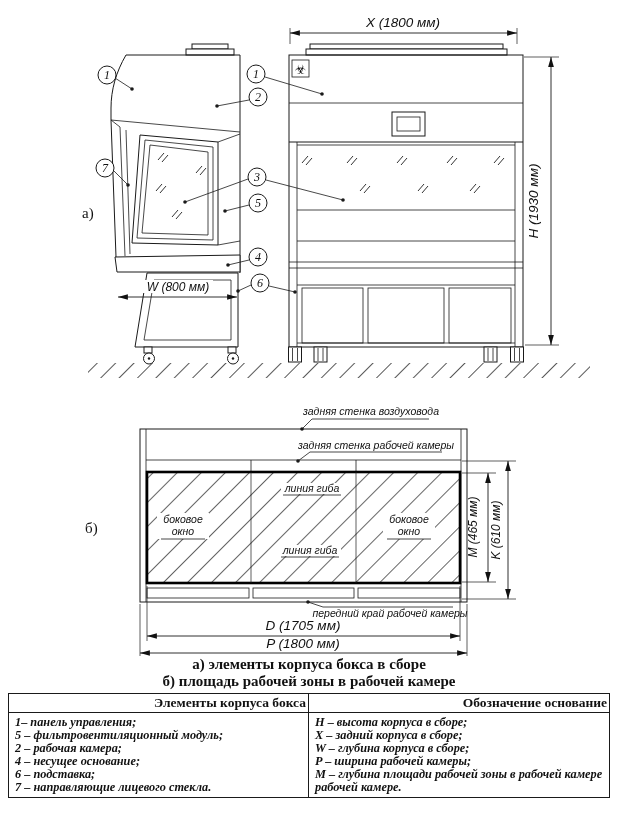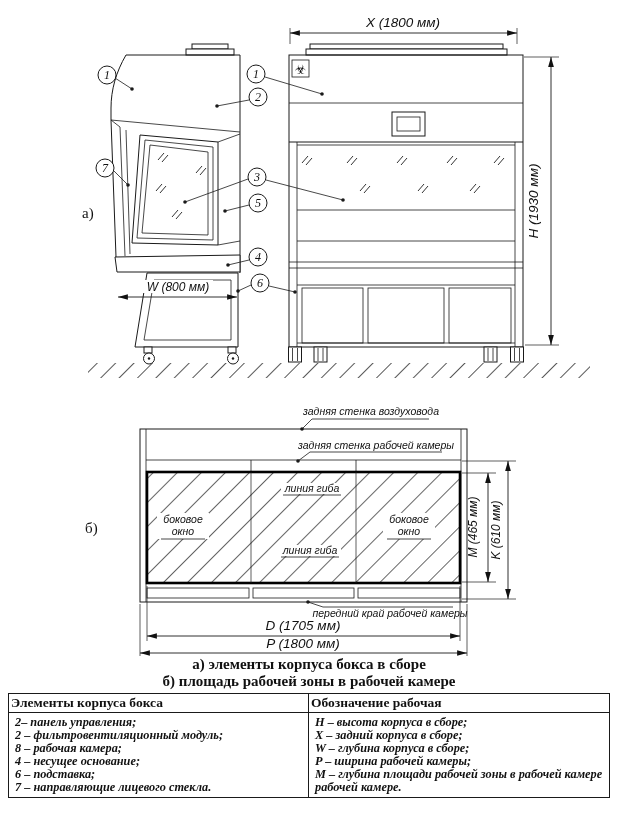--- a/index.html
+++ b/index.html
@@ -15,21 +15,21 @@
   svg .dot{fill:#1a1a1a;}
   svg text{fill:#111;}
   .dim{font:italic 13.5px "Liberation Sans",sans-serif;}
   .dimv{font:italic 12px "Liberation Sans",sans-serif;}
   .lbl{font:italic 10.5px "Liberation Sans",sans-serif;}
   .cnum{font:italic 12px "Liberation Serif",serif;}
   .vlabel{font:15px "Liberation Serif",serif;}
   .bio{font:13px "DejaVu Sans",sans-serif;}
   .caption{width:618px;text-align:center;font:bold 15px "Liberation Serif",serif;line-height:17px;}
   .tbl{margin:3px 8px 0 8px;border:1.4px solid #1a1a1a;display:grid;grid-template-columns:1fr 1fr;}
-  .tbl .hcell{font:bold 13.5px "Liberation Serif",serif;text-align:left;padding:1px 2px;border-bottom:1.2px solid #1a1a1a;}
+  .tbl .hcell{font:bold 13.5px "Liberation Serif",serif;text-align:right;padding:1px 2px;border-bottom:1.2px solid #1a1a1a;}
   .tbl .hcell.left{border-right:1.2px solid #1a1a1a;}
   .tbl .bcell{font:bold italic 12.3px "Liberation Serif",serif;line-height:13px;padding:3px 5px 3px 6px;}
   .tbl .bcell.left{border-right:1.2px solid #1a1a1a;}
 </style>
 </head>
 <body>
 
 <svg width="618" height="656" viewBox="0 0 618 656">
   <defs>
     <marker id="da" viewBox="0 0 10 6" refX="9.5" refY="3" markerWidth="11" markerHeight="7" orient="auto-start-reverse" markerUnits="userSpaceOnUse">
@@ -260,25 +260,25 @@
   </g>
 </svg>
 
 <div class="caption">
   <div>а) элементы корпуса бокса в сборе</div>
   <div>б) площадь рабочей зоны в рабочей камере</div>
 </div>
 
 <div class="tbl">
   <div class="hcell left">Элементы корпуса бокса</div>
-  <div class="hcell">Обозначение рабочая</div>
+  <div class="hcell">Обозначение основание</div>
   <div class="bcell left">
-    <div>2– панель управления;</div>
-    <div>2 – фильтровентиляционный модуль;</div>
-    <div>8 – рабочая камера;</div>
+    <div>1– панель управления;</div>
+    <div>5 – фильтровентиляционный модуль;</div>
+    <div>2 – рабочая камера;</div>
     <div>4 – несущее основание;</div>
     <div>6 – подставка;</div>
     <div>7 – направляющие лицевого стекла.</div>
   </div>
   <div class="bcell">
     <div>H – высота корпуса в сборе;</div>
     <div>X – задний корпуса в сборе;</div>
     <div>W – глубина корпуса в сборе;</div>
     <div>P – ширина рабочей камеры;</div>
     <div>M – глубина площади рабочей зоны в рабочей камере рабочей камере.</div>

